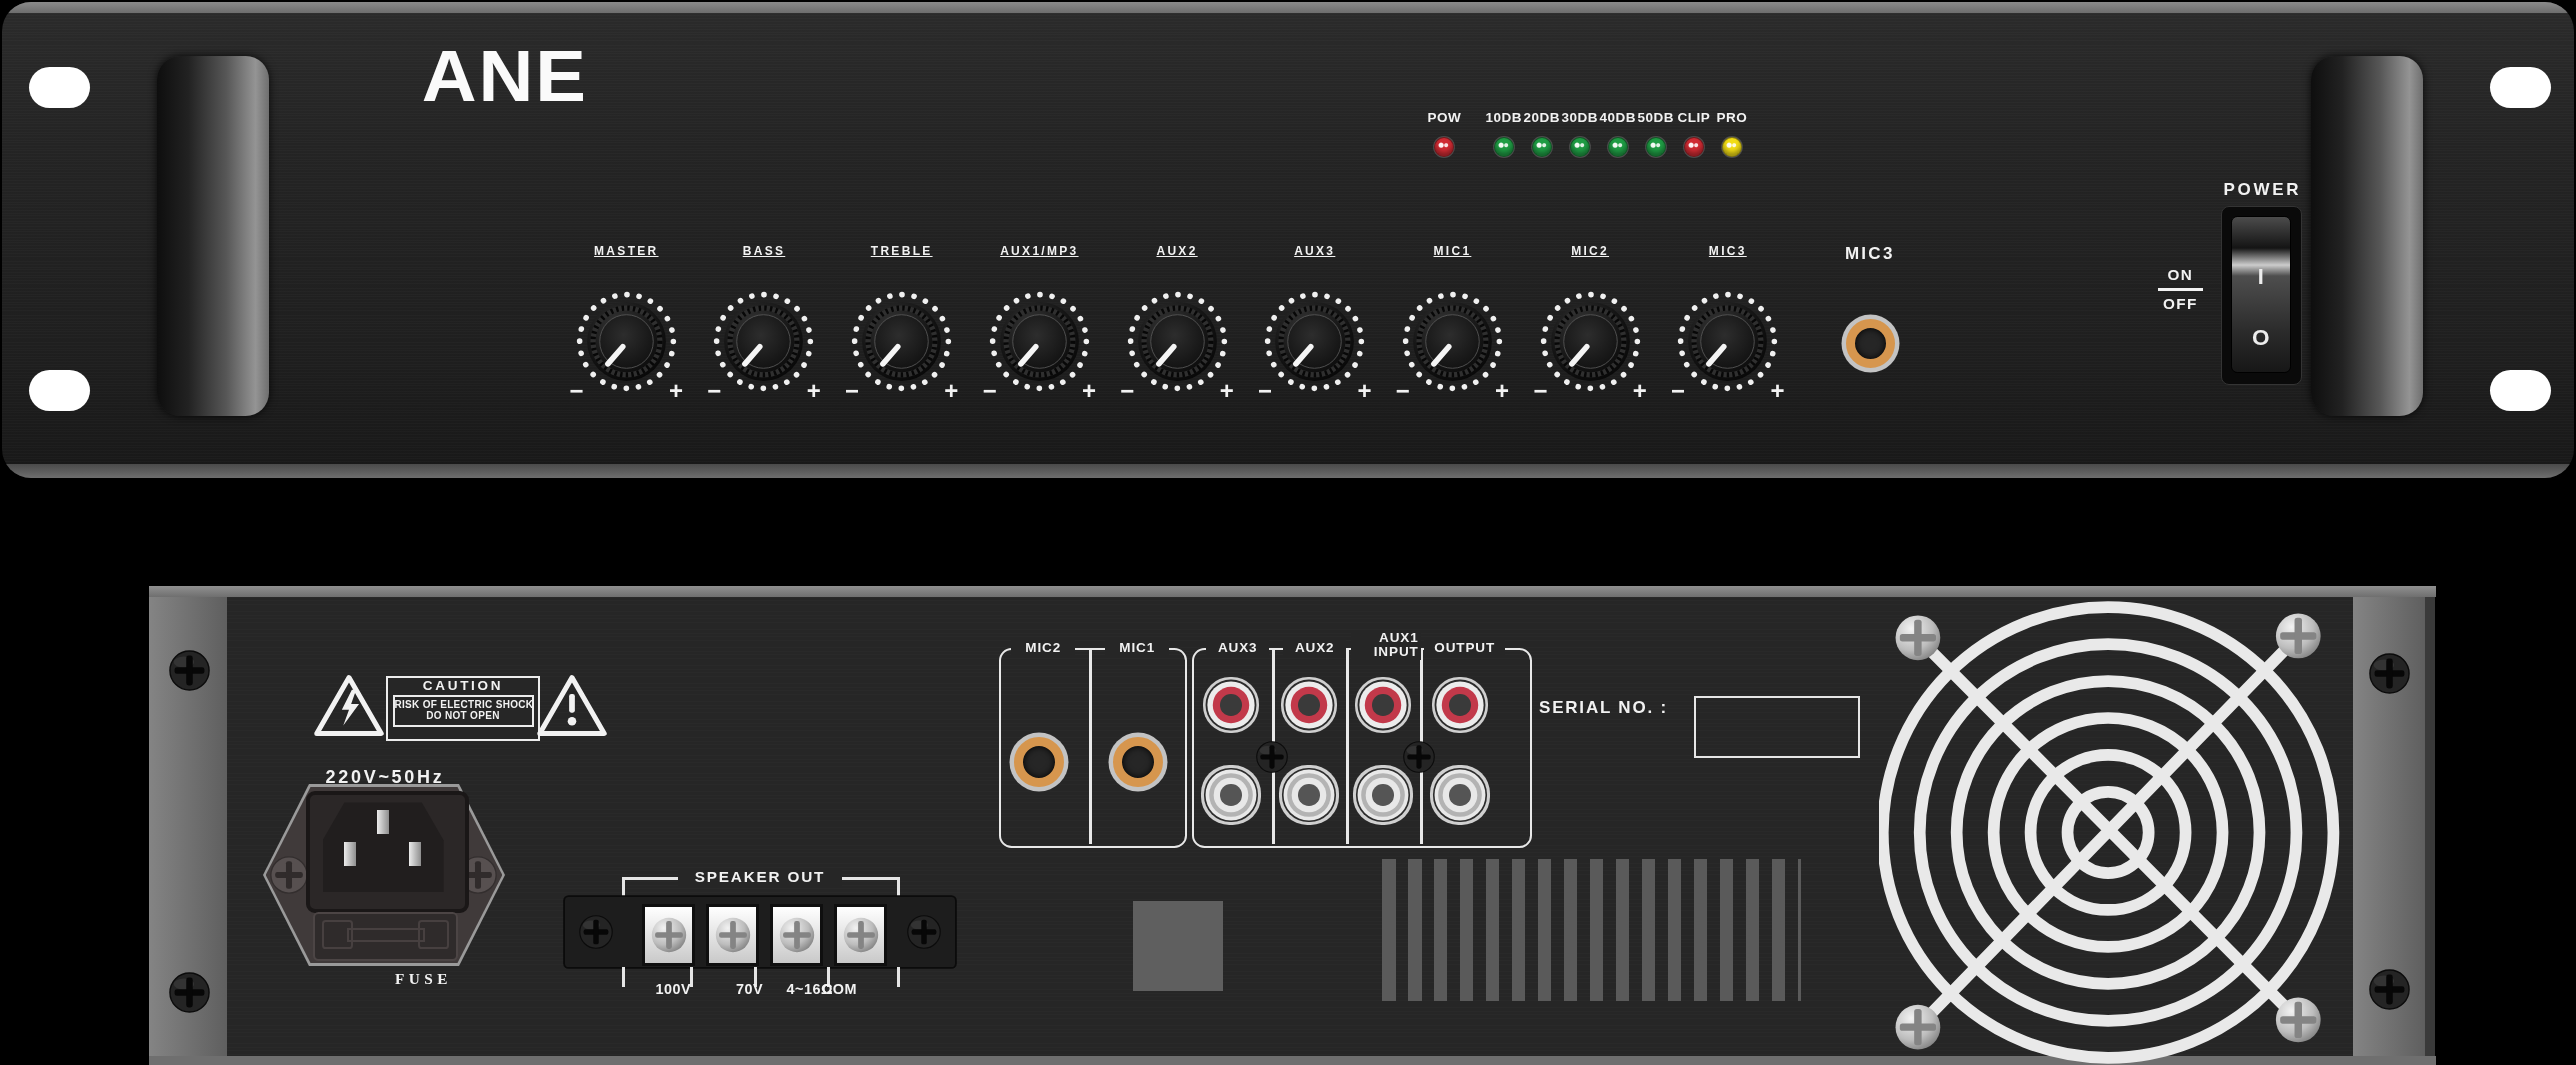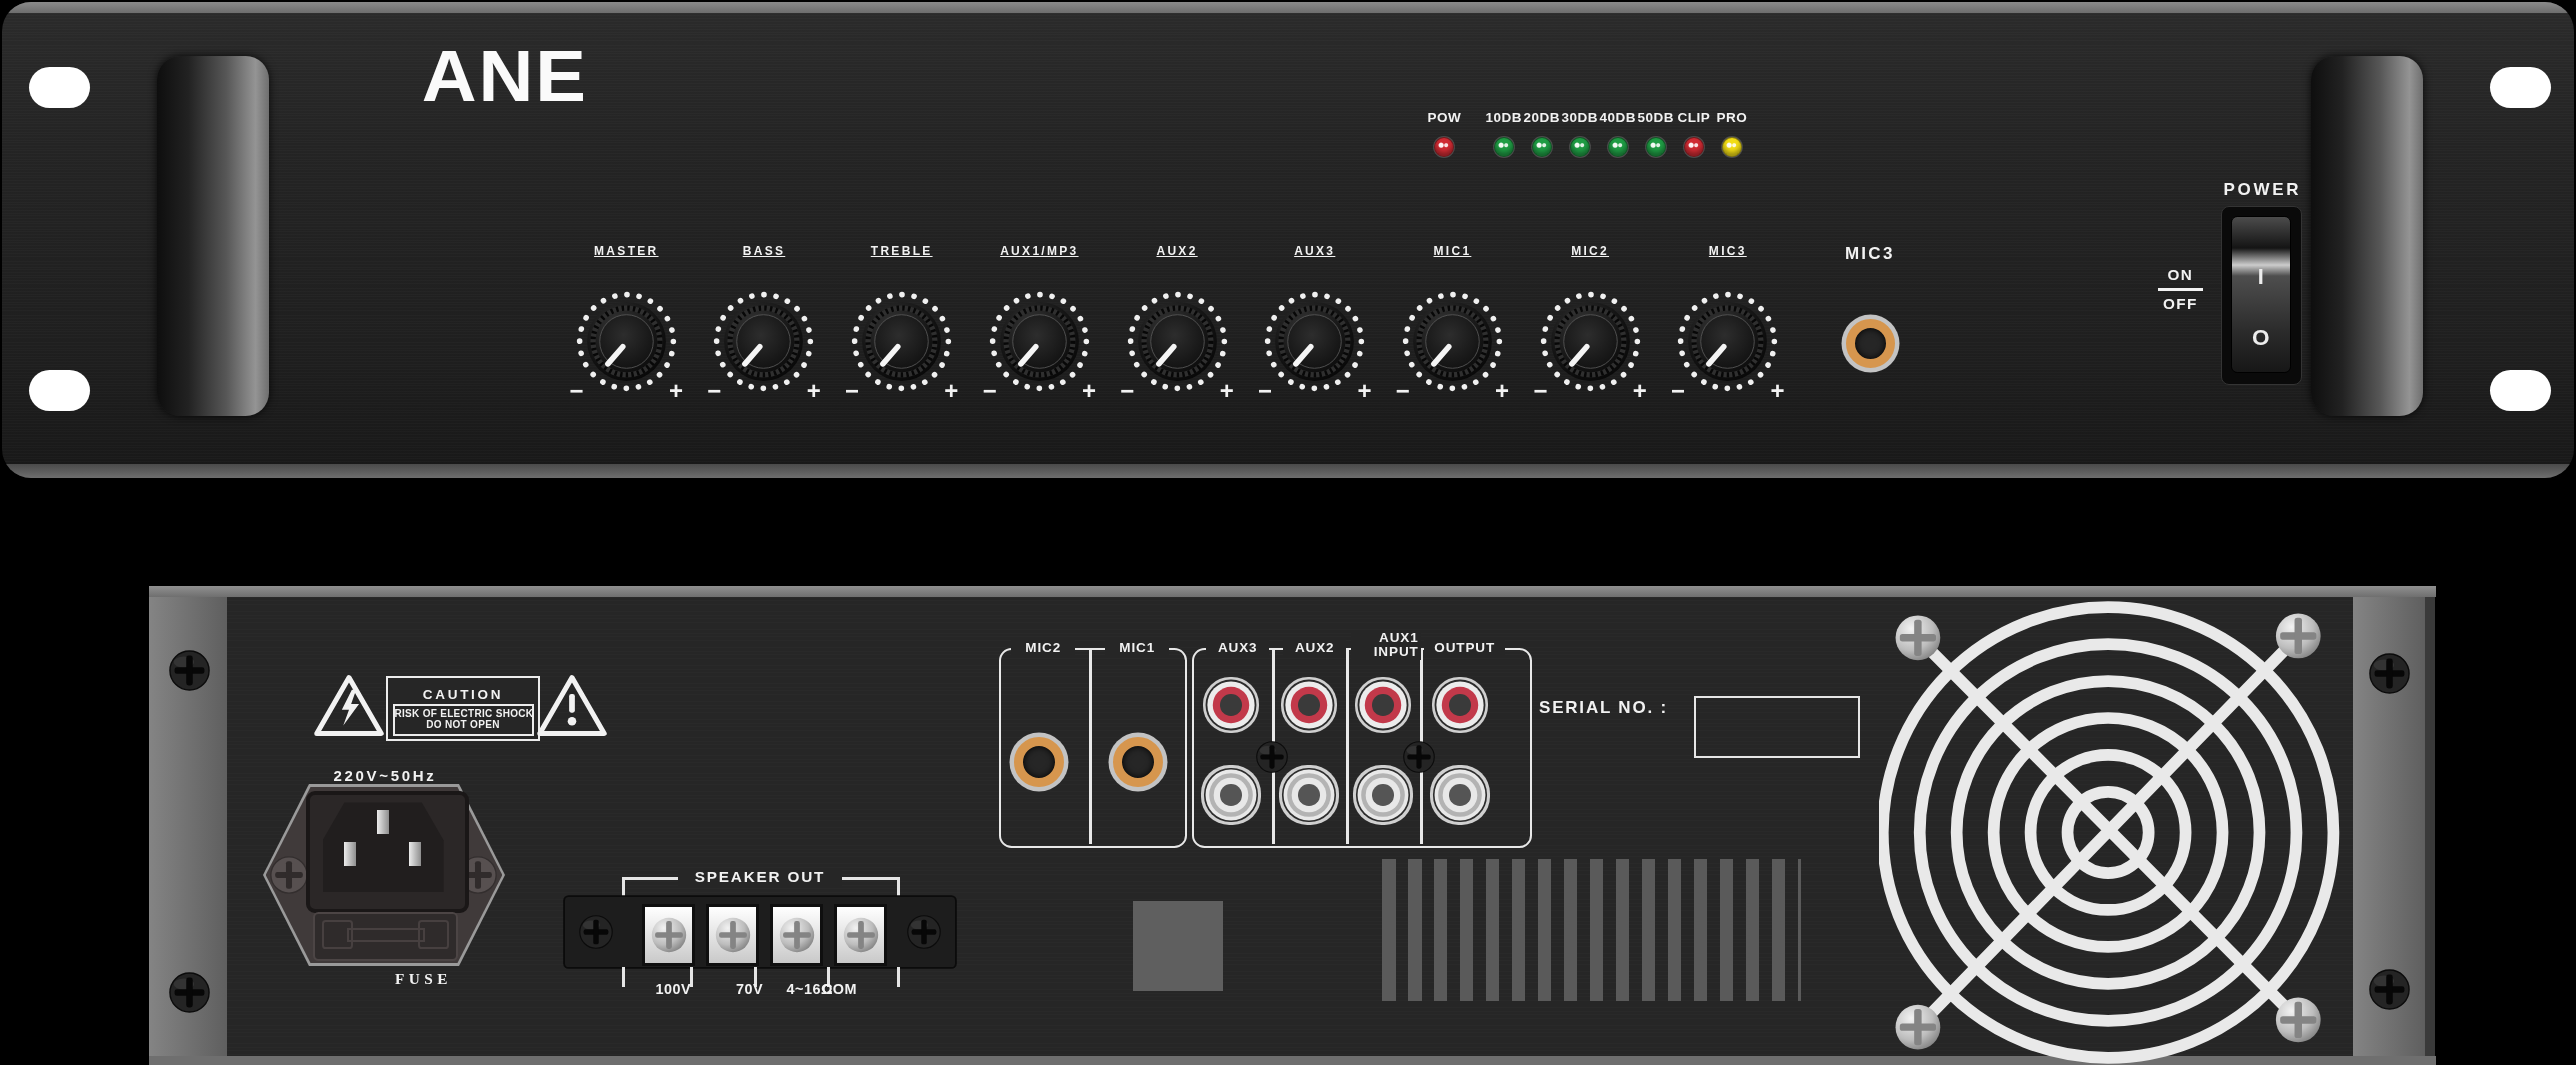--- a/index.html
+++ b/index.html
@@ -67,25 +67,25 @@
   .rail.r{left:2204px;width:72px;border-right:10.8px solid #3a3a3a;}
   .rear-strip-top{position:absolute;left:0;top:0;width:2287px;height:10.8px;background:linear-gradient(180deg,#909090,#6f6f6f);}
   .rear-strip-bot{position:absolute;left:0;top:470px;width:2287px;height:9px;background:#6f6f6f;}
 
   .wtext{position:absolute;left:295px;top:606px;width:335px;text-align:center;}
   .wtitle{font-size:19px;letter-spacing:5.4px;margin-bottom:6.3px;}
   .wline{font-size:11.7px;letter-spacing:0.4px;line-height:14.4px;white-space:nowrap;}
 
   .tri{position:absolute;width:72px;height:63px;}
   .caution-box{position:absolute;left:386px;top:676px;width:150px;height:61px;border:2.7px solid #ececec;background:#262626;}
-  .caution-title{font-size:13.5px;letter-spacing:2.7px;text-align:center;padding-top:9px;}
+  .caution-title{font-size:13.5px;letter-spacing:2.7px;text-align:center;padding-top:0;}
   .caution-inner{border:2.7px solid #ececec;margin:1.8px 4.5px 3.6px;padding:1.8px 0 2.7px;text-align:center;}
   .cline{font-size:10px;letter-spacing:0.3px;line-height:11.7px;white-space:nowrap;}
 
-  .mains{position:absolute;left:306px;top:767px;width:158px;text-align:center;font-size:15px;letter-spacing:2.7px;}
+  .mains{position:absolute;left:306px;top:767px;width:158px;text-align:center;font-size:18px;letter-spacing:2.7px;}
   .fuse-label{position:absolute;left:317px;top:970px;width:135px;text-align:right;font-size:15.3px;letter-spacing:4.5px;font-family:Liberation Serif, serif;}
 
   
   .iec{position:absolute;left:263px;top:784px;width:242px;height:182px;}
   .iec-hex{position:absolute;inset:0;clip-path:polygon(19% 0,81% 0,100% 50%,81% 100%,19% 100%,0 50%);background:#9a9a9a;}
   .iec-hex-in{position:absolute;inset:2.7px;clip-path:polygon(19% 0,81% 0,100% 50%,81% 100%,19% 100%,0 50%);background:#403a3a;}
   .iec-recess{position:absolute;left:43px;top:7.2px;width:155px;height:114px;background:#2b2727;border:4.5px solid #1a1717;border-radius:9px;}
   .iec-conn{position:absolute;left:12.6px;top:7.2px;width:121px;height:90px;background:#211e1e;
     clip-path:polygon(0 100%,0 42%,18% 0,82% 0,100% 42%,100% 100%);}
   .pin{position:absolute;width:11.7px;height:24px;background:linear-gradient(90deg,#ececec,#8e8e8e);}

